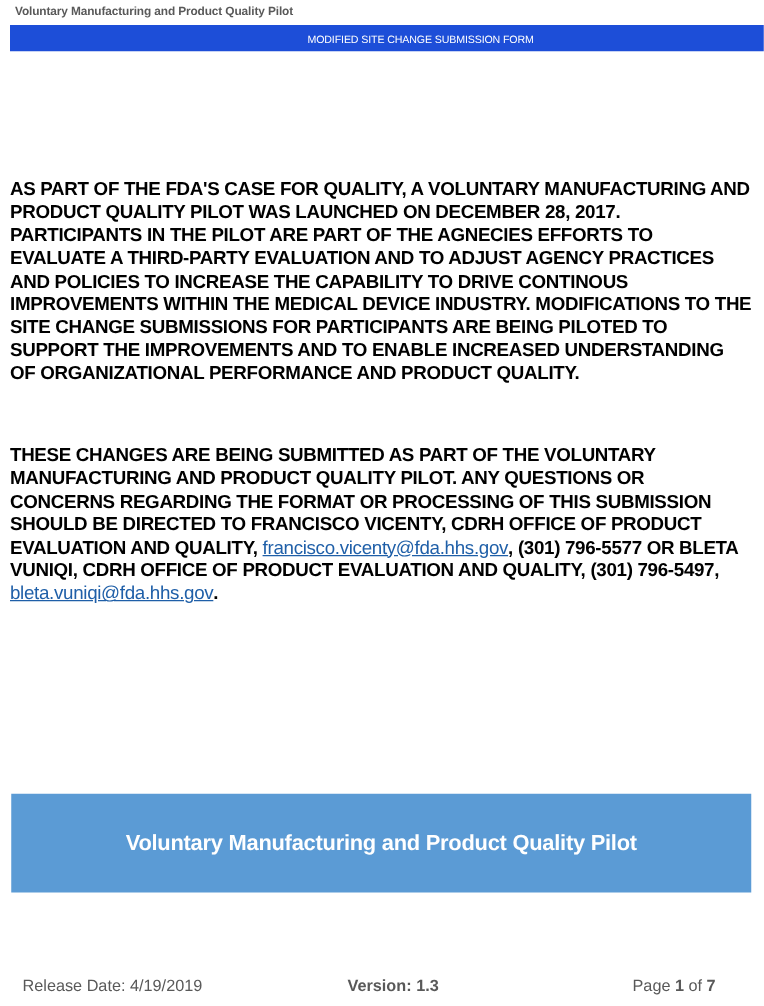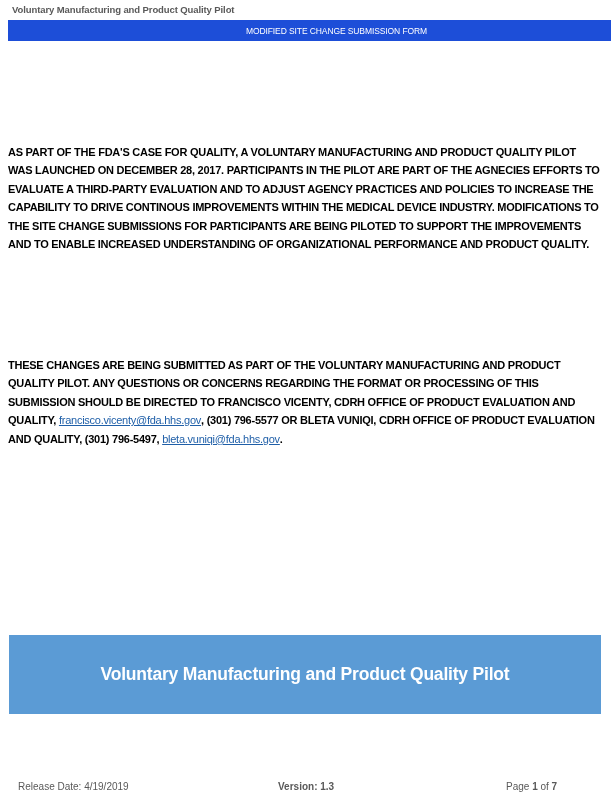--- a/index.html
+++ b/index.html
@@ -38,21 +38,21 @@
     }
     .header-band-text {
       font-size: 8.5px;
       color: #ffffff;
       letter-spacing: -0.1px;
     }
     .para {
       position: absolute;
       left: 8px;
       width: 594px;
-      font-size: 11px;
+      font-size: 15px;
       font-weight: bold;
       line-height: 18.4px;
       letter-spacing: -0.25px;
       margin: 0;
     }
     .para-1 { top: 143px; }
     .para-2 { top: 356px; }
     .email-link {
       color: #1f5fa8;
       text-decoration: underline;
@@ -75,21 +75,21 @@
       font-size: 17.5px;
       font-weight: bold;
       letter-spacing: -0.2px;
     }
     .footer {
       position: absolute;
       top: 781px;
       left: 0;
       width: 611px;
       height: 14px;
-      font-size: 10px;
+      font-size: 13px;
       color: #595959;
     }
     .footer-release {
       position: absolute;
       left: 18px;
       top: 0;
     }
     .footer-version {
       position: absolute;
       left: 278px;

